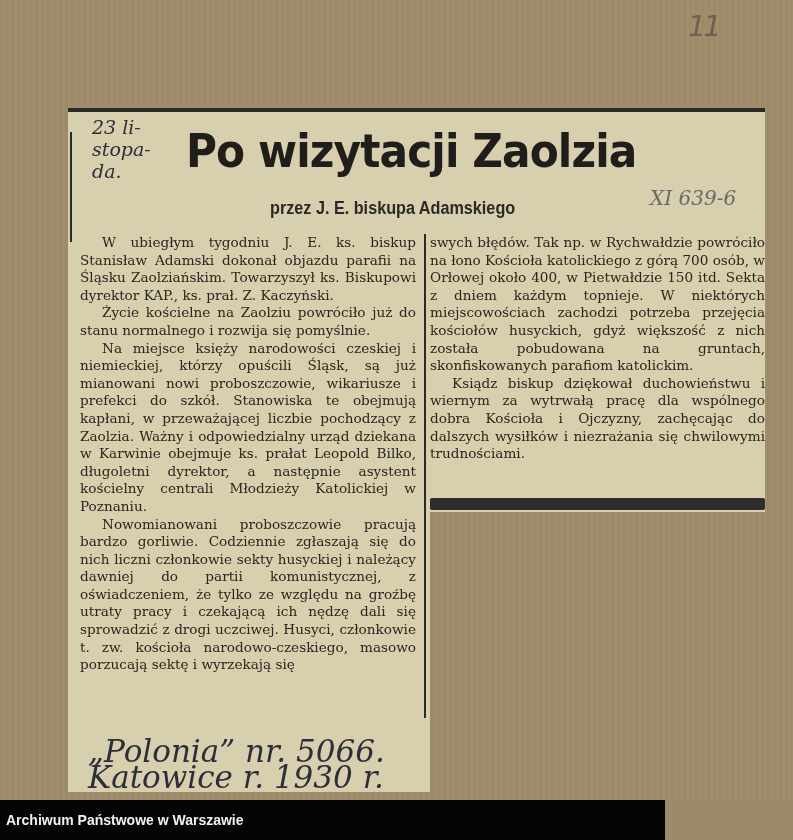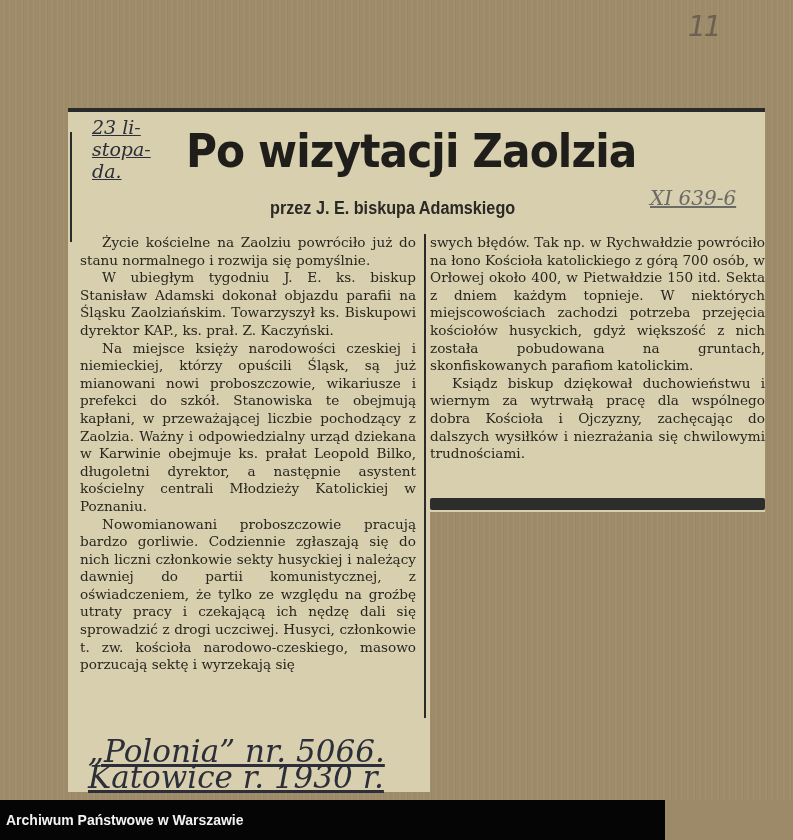--- a/index.html
+++ b/index.html
@@ -8,21 +8,21 @@
     background: repeating-linear-gradient(90deg, #a08e6c 0px, #9a8866 2px, #a39170 4px, #978563 6px); }
   .footer { position:absolute; left:0; top:800px; width:665px; height:40px; background:#050505; }
   .footer-text { position:absolute; left:6px; top:12px; color:#f2f2f2; font-family:"Liberation Sans", sans-serif; font-weight:bold; font-size:14px; }
   .page-num { position:absolute; left:688px; top:10px; font-family:"DejaVu Sans", sans-serif; font-size:28px; color:#6b6150; font-style:italic; letter-spacing:-2px; }
   .clip-top { position:absolute; left:68px; top:110px; width:697px; height:402px; background:#d8cfae; }
   .clip-left { position:absolute; left:68px; top:500px; width:362px; height:292px; background:#d8cfae; }
   .top-rule { position:absolute; left:68px; top:108px; width:697px; height:4px; background:#2a2a28; }
   .left-rule { position:absolute; left:70px; top:132px; width:2px; height:110px; background:#2a2a28; }
   .headline { position:absolute; left:186px; top:124px; font-family:"DejaVu Sans", sans-serif; font-weight:bold; font-size:46px; color:#1f1e1a; letter-spacing:-1px; transform:scaleX(0.92); transform-origin:left; }
   .subhead { position:absolute; left:270px; top:198px; font-family:"Liberation Sans", sans-serif; font-weight:bold; font-size:18px; color:#2a2926; transform:scaleX(0.9); transform-origin:left; }
-  .hand { font-family:"DejaVu Serif", serif; font-style:italic; color:#2c2f3a; position:absolute;text-decoration:underline; }
+  .hand { font-family:"DejaVu Serif", serif; font-style:italic; color:#2c2f3a; position:absolute; }
   .date-note { left:92px; top:116px; font-size:19px; line-height:22px; }
   .sig-note { left:650px; top:186px; font-size:20px; color:#6a6a66;text-align:center; }
   .col { position:absolute; font-size:13.6px; line-height:17.6px; color:#28261f; text-align:justify; }
   .col p { margin:0; text-indent:22px; }
   .col p.cont { text-indent:0; }
   .col-left { left:80px; top:234px; width:336px; }
   .col-right { left:430px; top:234px; width:335px; }
   .col-divider { position:absolute; left:424px; top:234px; width:2px; height:484px; background:#2a2a28; }
   .bottom-bar { position:absolute; left:430px; top:498px; width:335px; height:12px; background:#2d2d2b; border-radius:2px; }
   .source-note { left:88px; top:738px; font-size:31px; line-height:26px; }
@@ -42,22 +42,22 @@
   <div>23 li-</div>
   <div>stopa-</div>
   <div>da.</div>
 </div>
 
 <div class="headline">Po wizytacji Zaolzia</div>
 <div class="subhead">przez J. E. biskupa Adamskiego</div>
 <div class="hand sig-note">XI 639-6</div>
 
 <div class="col col-left">
+  <p>W ubiegłym tygodniu J. E. ks. biskup Stanisław Adamski dokonał objazdu parafii na Śląsku Zaolziańskim. Towarzyszył ks. Biskupowi dyrektor KAP., ks. prał. Z. Kaczyński.</p>
   <p>Życie kościelne na Zaolziu powróciło już do stanu normalnego i rozwija się pomyślnie.</p>
-  <p>W ubiegłym tygodniu J. E. ks. biskup Stanisław Adamski dokonał objazdu parafii na Śląsku Zaolziańskim. Towarzyszył ks. Biskupowi dyrektor KAP., ks. prał. Z. Kaczyński.</p>
   <p>Na miejsce księży narodowości czeskiej i niemieckiej, którzy opuścili Śląsk, są już mianowani nowi proboszczowie, wikariusze i prefekci do szkół. Stanowiska te obejmują kapłani, w przeważającej liczbie pochodzący z Zaolzia. Ważny i odpowiedzialny urząd dziekana w Karwinie obejmuje ks. prałat Leopold Bilko, długoletni dyrektor, a następnie asystent kościelny centrali Młodzieży Katolickiej w Poznaniu.</p>
   <p>Nowomianowani proboszczowie pracują bardzo gorliwie. Codziennie zgłaszają się do nich liczni członkowie sekty husyckiej i należący dawniej do partii komunistycznej, z oświadczeniem, że tylko ze względu na groźbę utraty pracy i czekającą ich nędzę dali się sprowadzić z drogi uczciwej. Husyci, członkowie t. zw. kościoła narodowo-czeskiego, masowo porzucają sektę i wyrzekają się</p>
 </div>
 <div class="col-divider"></div>
 <div class="col col-right">
   <p class="cont">swych błędów. Tak np. w Rychwałdzie powróciło na łono Kościoła katolickiego z górą 700 osób, w Orłowej około 400, w Pietwałdzie 150 itd. Sekta z dniem każdym topnieje. W niektórych miejscowościach zachodzi potrzeba przejęcia kościołów husyckich, gdyż większość z nich została pobudowana na gruntach, skonfiskowanych parafiom katolickim.</p>
   <p>Ksiądz biskup dziękował duchowieństwu i wiernym za wytrwałą pracę dla wspólnego dobra Kościoła i Ojczyzny, zachęcając do dalszych wysiłków i niezrażania się chwilowymi trudnościami.</p>
 </div>
 <div class="bottom-bar"></div>
 

